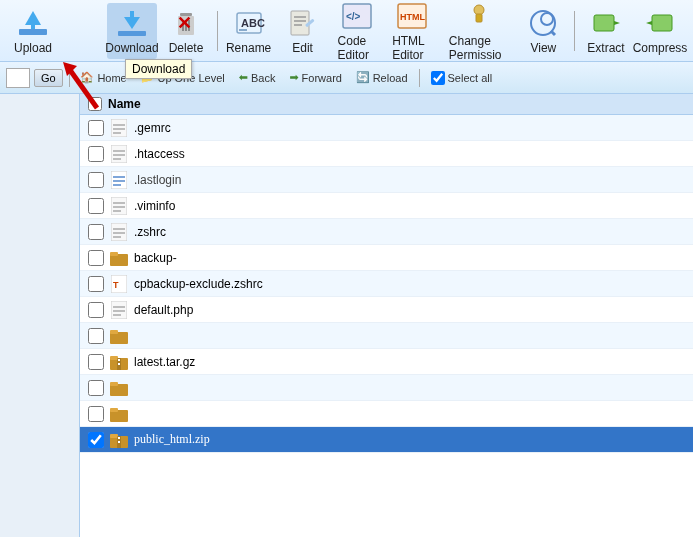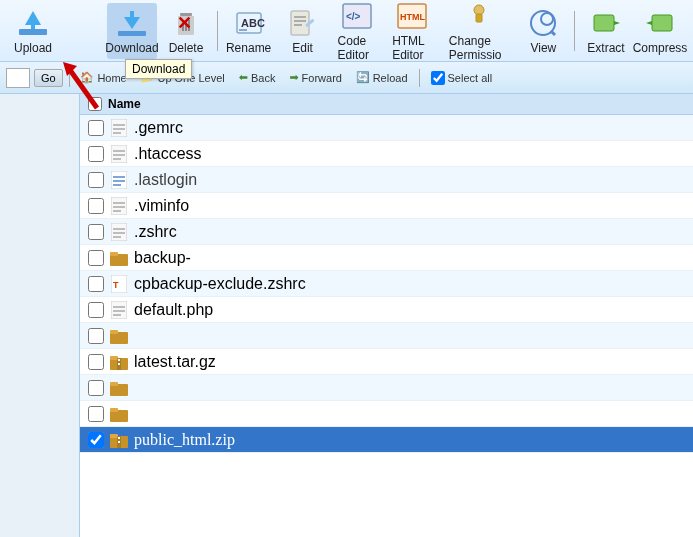--- a/index.html
+++ b/index.html
@@ -106,21 +106,21 @@
       padding: 3px 8px;
       border-bottom: 1px solid #e8f0f8;
       cursor: pointer;
       height: 26px;
     }
     .file-row:nth-child(odd) { background: #f0f8ff; }
     .file-row:nth-child(even) { background: #ffffff; }
     .file-row.selected { background: #3375c8; color: white; }
     .file-row .checkbox { width: 16px; height: 16px; margin-right: 6px; }
     .file-row .file-icon { width: 18px; height: 18px; margin-right: 6px; display: flex; align-items: center; justify-content: center; flex-shrink: 0; }
-    .file-row .file-name { font-size: 16px; }
+    .file-row .file-name { font-size: 12px; }
 
     
     input[type="checkbox"] { cursor: pointer; }
 
     .go-input {
       width: 24px;
       height: 20px;
       border: 1px solid #aaa;
       font-size: 11px;
       padding: 1px;

